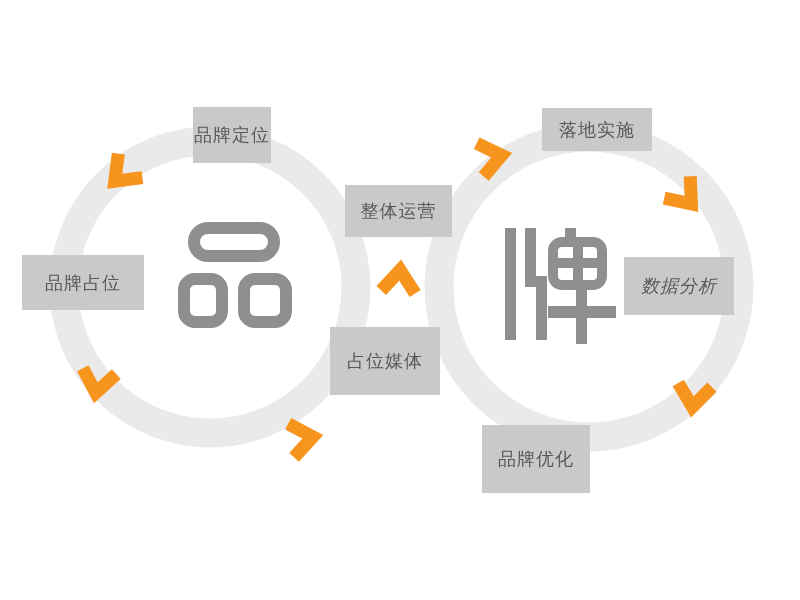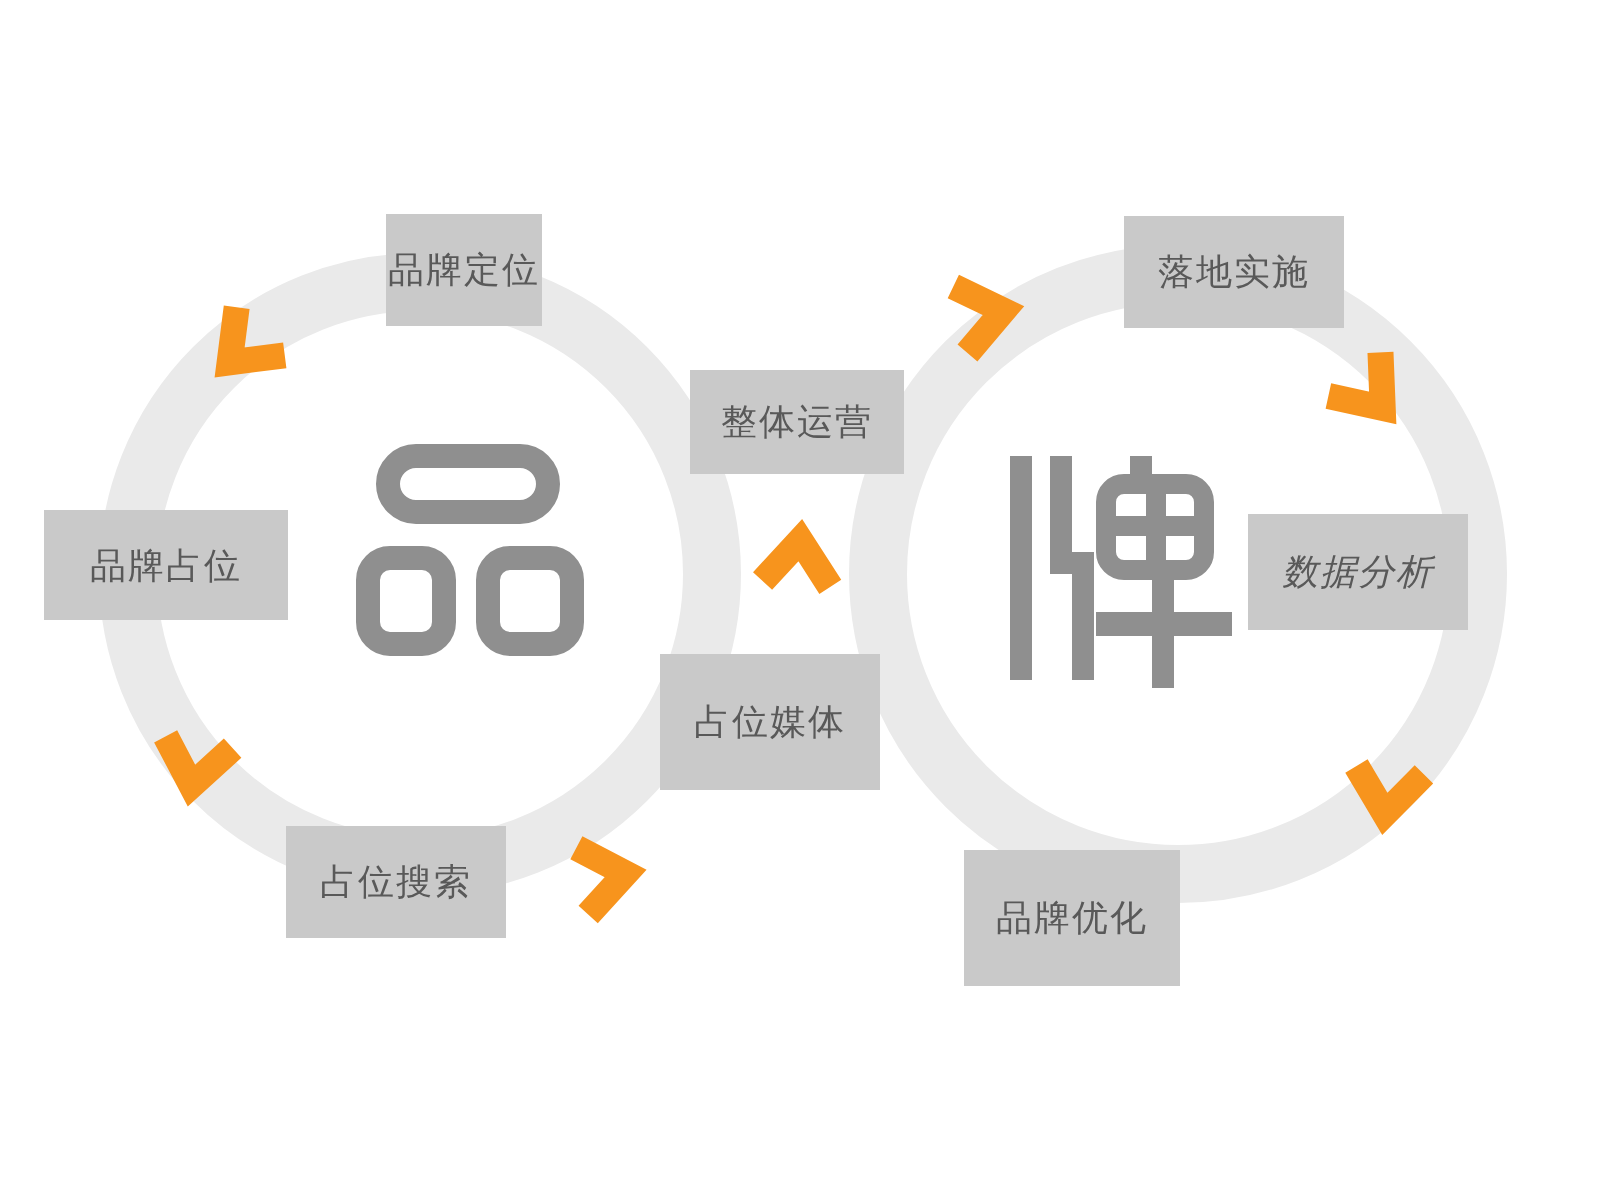--- a/index.html
+++ b/index.html
@@ -72,33 +72,30 @@
   </svg>
 
   <div class="step-box" style="left:177px;top:107px;width:78px;height:56px;margin-left:16px;">
     <span>品牌定位</span>
   </div>
 
   <div class="step-box" style="left:22px;top:255px;width:122px;height:55px;">
     <span>品牌占位</span>
   </div>
 
-  <div class="step-box" style="left:143px;top:413px;width:110px;height:56px;">
-    <span>占位搜索</span>
-  </div>
 
   <div class="step-box" style="left:330px;top:327px;width:110px;height:68px;">
     <span>占位媒体</span>
   </div>
 
   <div class="step-box" style="left:345px;top:185px;width:107px;height:52px;">
     <span>整体运营</span>
   </div>
 
-  <div class="step-box" style="left:562px;top:108px;width:110px;height:56px;justify-content:center;">
+  <div class="step-box" style="left:542px;top:108px;width:110px;height:43px;justify-content:center;">
     <span>落地实施</span>
   </div>
 
   <div class="step-box" style="left:624px;top:257px;width:110px;height:58px;font-style:italic;">
     <span>数据分析</span>
   </div>
 
   <div class="step-box" style="left:482px;top:425px;width:108px;height:68px;">
     <span>品牌优化</span>
   </div>

